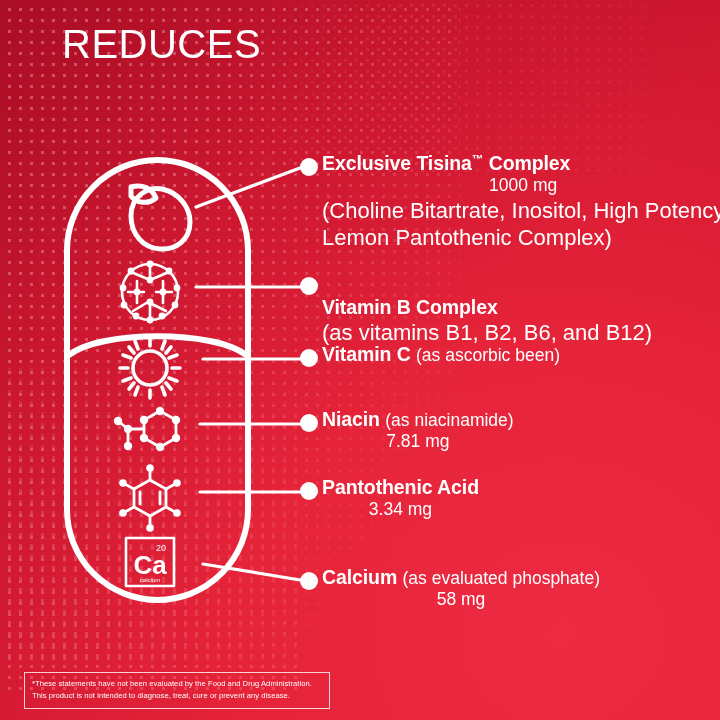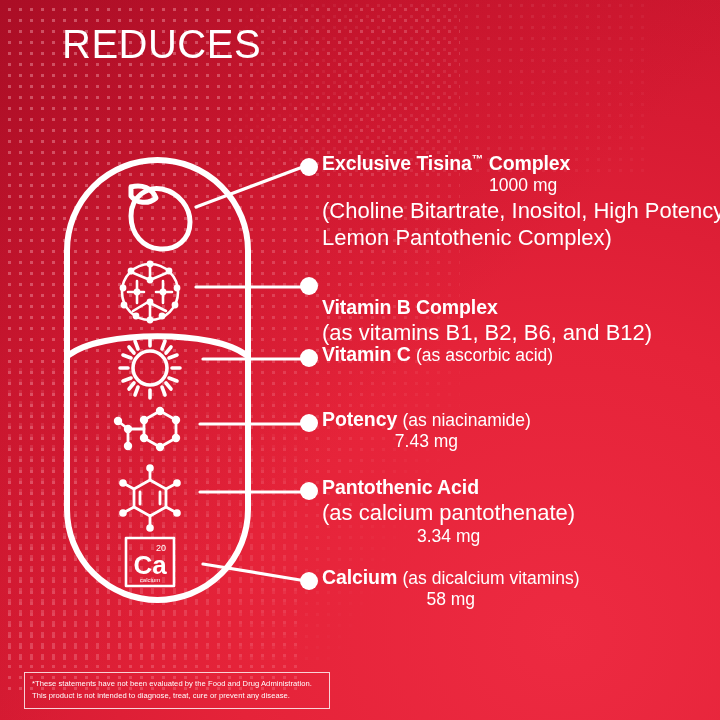--- a/index.html
+++ b/index.html
@@ -290,36 +290,35 @@
       <div class="sub">(Choline Bitartrate, Inositol, High Potency</div>
       <div class="sub">Lemon Pantothenic Complex)</div>
     </div>
 
     <div class="item" style="top:119px;margin-top:25px;">
       <div class="name">Vitamin B Complex</div>
       <div class="sub">(as vitamins B1, B2, B6, and B12)</div>
     </div>
 
     <div class="item" style="top:191px;">
-      <div class="name"><span>Vitamin C</span> <span class="sub-inline">(as ascorbic acid)</span></div>
+      <div class="name"><span>Vitamin C</span> <span class="sub-inline">(as ascorbic been)</span></div>
     </div>
 
     <div class="item" style="top:256px;">
-      <div class="name"><span>Potency</span> <span class="sub-inline">(as niacinamide)</span></div>
-      <div class="amt">7.43 mg</div>
+      <div class="name"><span>Niacin</span> <span class="sub-inline">(as niacinamide)</span></div>
+      <div class="amt">7.81 mg</div>
     </div>
 
     <div class="item" style="top:324px;">
       <div class="name">Pantothenic Acid</div>
-      <div class="sub">(as calcium pantothenate)</div>
       <div class="amt">3.34 mg</div>
     </div>
 
     <div class="item" style="top:414px;">
-      <div class="name"><span>Calcium</span> <span class="sub-inline">(as dicalcium vitamins)</span></div>
+      <div class="name"><span>Calcium</span> <span class="sub-inline">(as evaluated phosphate)</span></div>
       <div class="amt">58 mg</div>
     </div>
 
   </div>
 
   <div class="disclaimer">
     <div>*These statements have not been evaluated by the Food and Drug Administration.</div>
     <div>This product is not intended to diagnose, treat, cure or prevent any disease.</div>
   </div>
 

